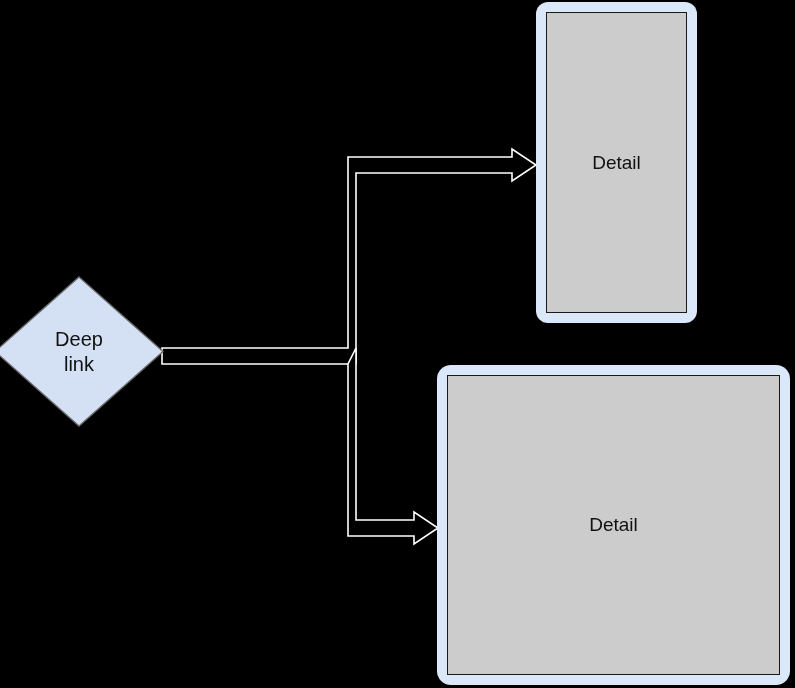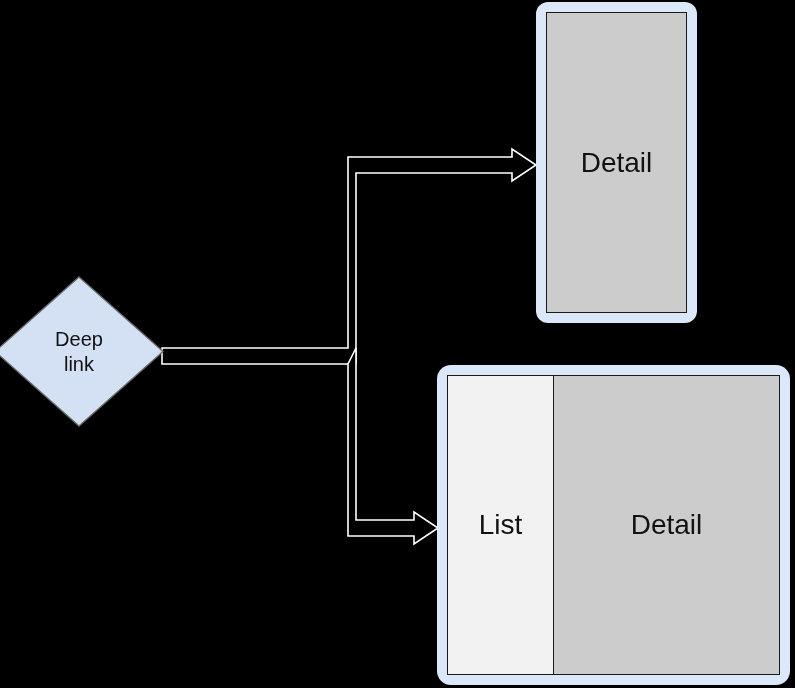--- a/index.html
+++ b/index.html
@@ -69,21 +69,21 @@
     border-radius: 14px;
   }
 
   .pane {
     box-sizing: border-box;
     border: 1px solid #1a1a1a;
     display: flex;
     align-items: center;
     justify-content: center;
     color: #111111;
-    font-size: 28px;
+    font-size: 19px;
     overflow: hidden;
   }
   .pane-detail-full {
     flex: 1 1 auto;
     background: #cccccc;
   }
   .pane-list {
     width: 106px;
     flex: 0 0 106px;
     background: #f2f2f2;
@@ -150,21 +150,18 @@
     </div>
   </div>
 
   <div class="node frame frame-phone">
     <div class="pane pane-detail-full">
       <span>Detail</span>
     </div>
   </div>
 
   <div class="node frame frame-tablet">
-    <div class="pane pane-list">
-      <span>List</span>
-    </div>
     <div class="pane pane-detail-split">
       <span>Detail</span>
     </div>
   </div>
 
 </div>
 
 </body></html>

